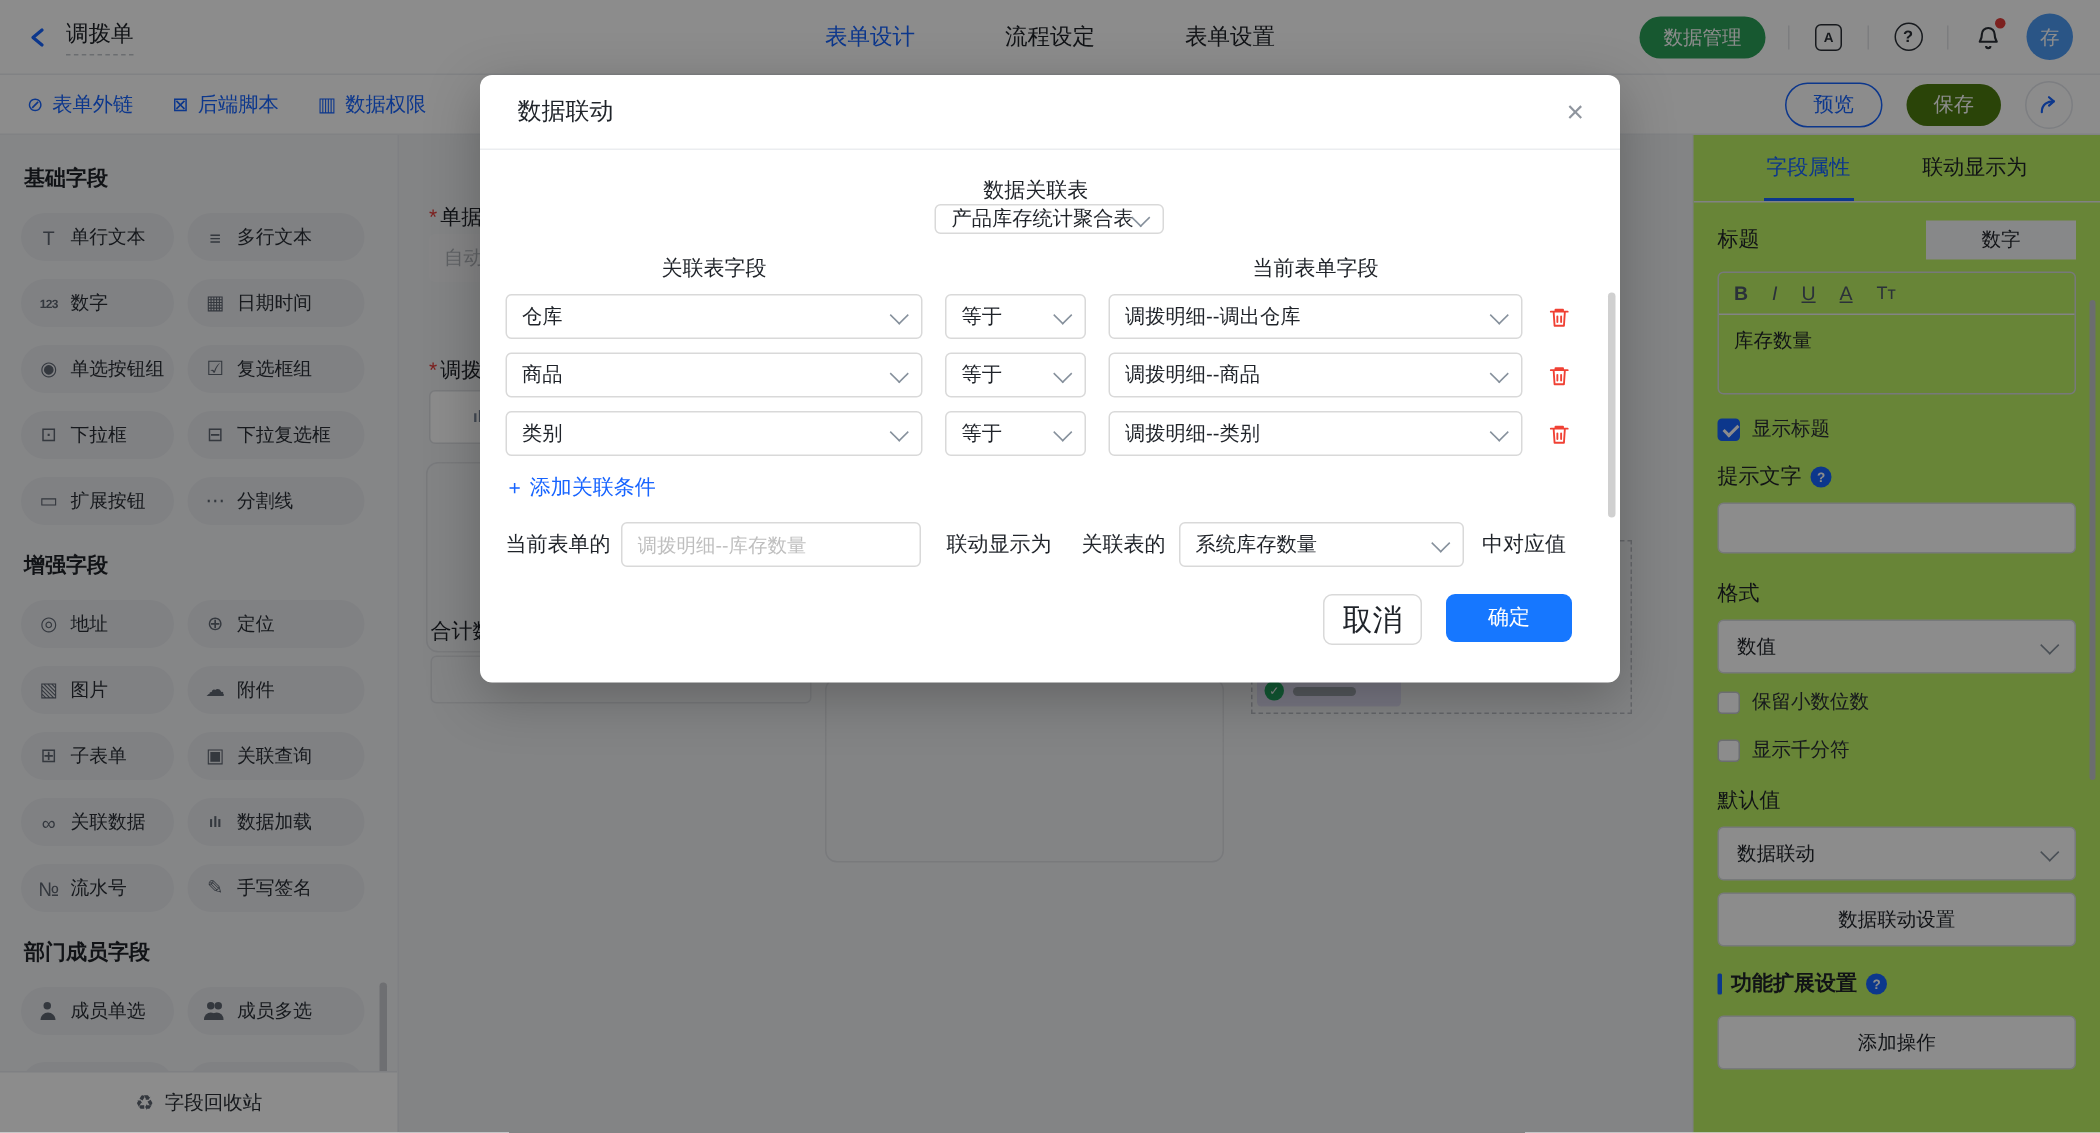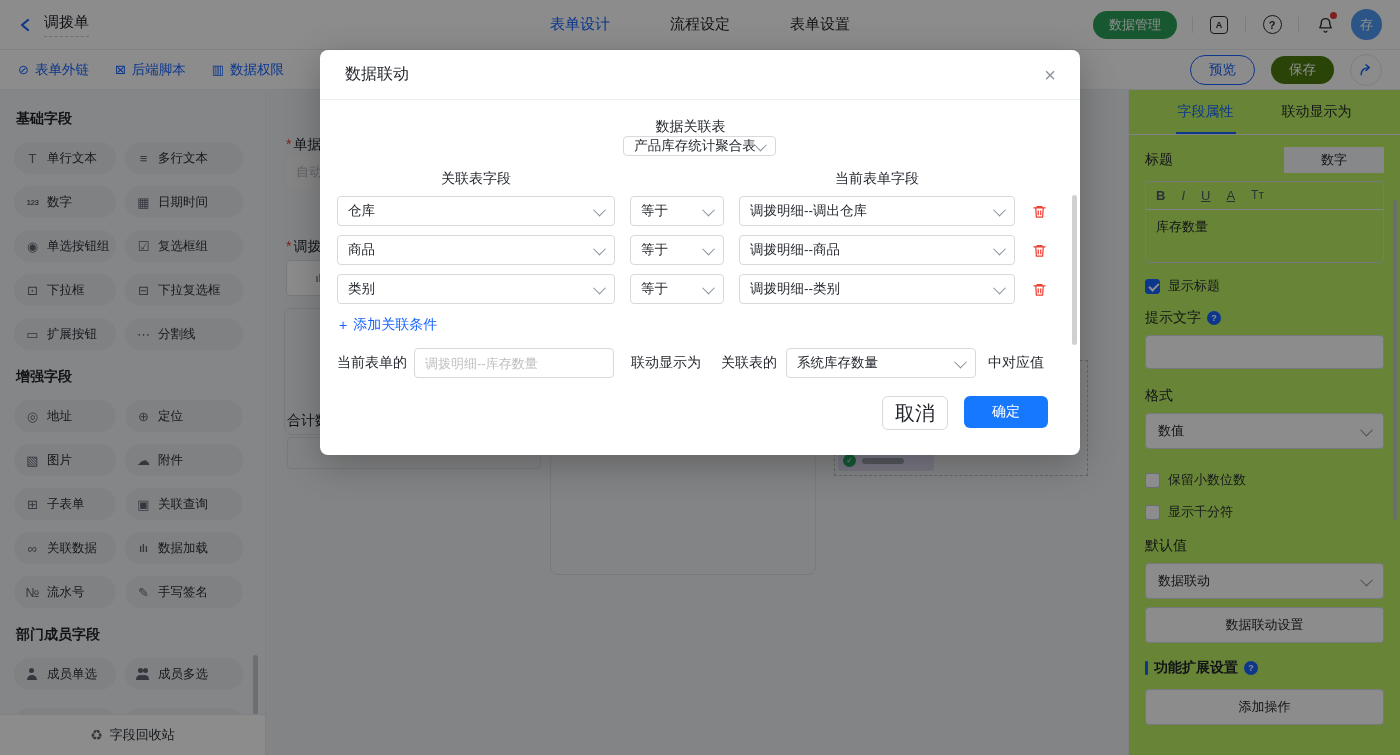--- a/index.html
+++ b/index.html
@@ -395,21 +395,21 @@
         <span class="help-blue">?</span>
       </div>
       <input class="pinput" style="">
       <div class="label-row">
           <span class="plabel">格式</span>
         </div>
       <div class="psel">
         <span>数值</span>
           <span class="chev"></span>
       </div>
-      <div class="cb-row" style="margin-top:22px;">
+      <div class="cb-row" style="margin-top:10px;">
         <span class="cb"></span>
         <span>保留小数位数</span>
       </div>
       <div class="cb-row">
         <span class="cb"></span>
         <span>显示千分符</span>
       </div>
       <div class="label-row" style="margin-top:16px;">
           <span class="plabel">默认值</span>
         </div>

